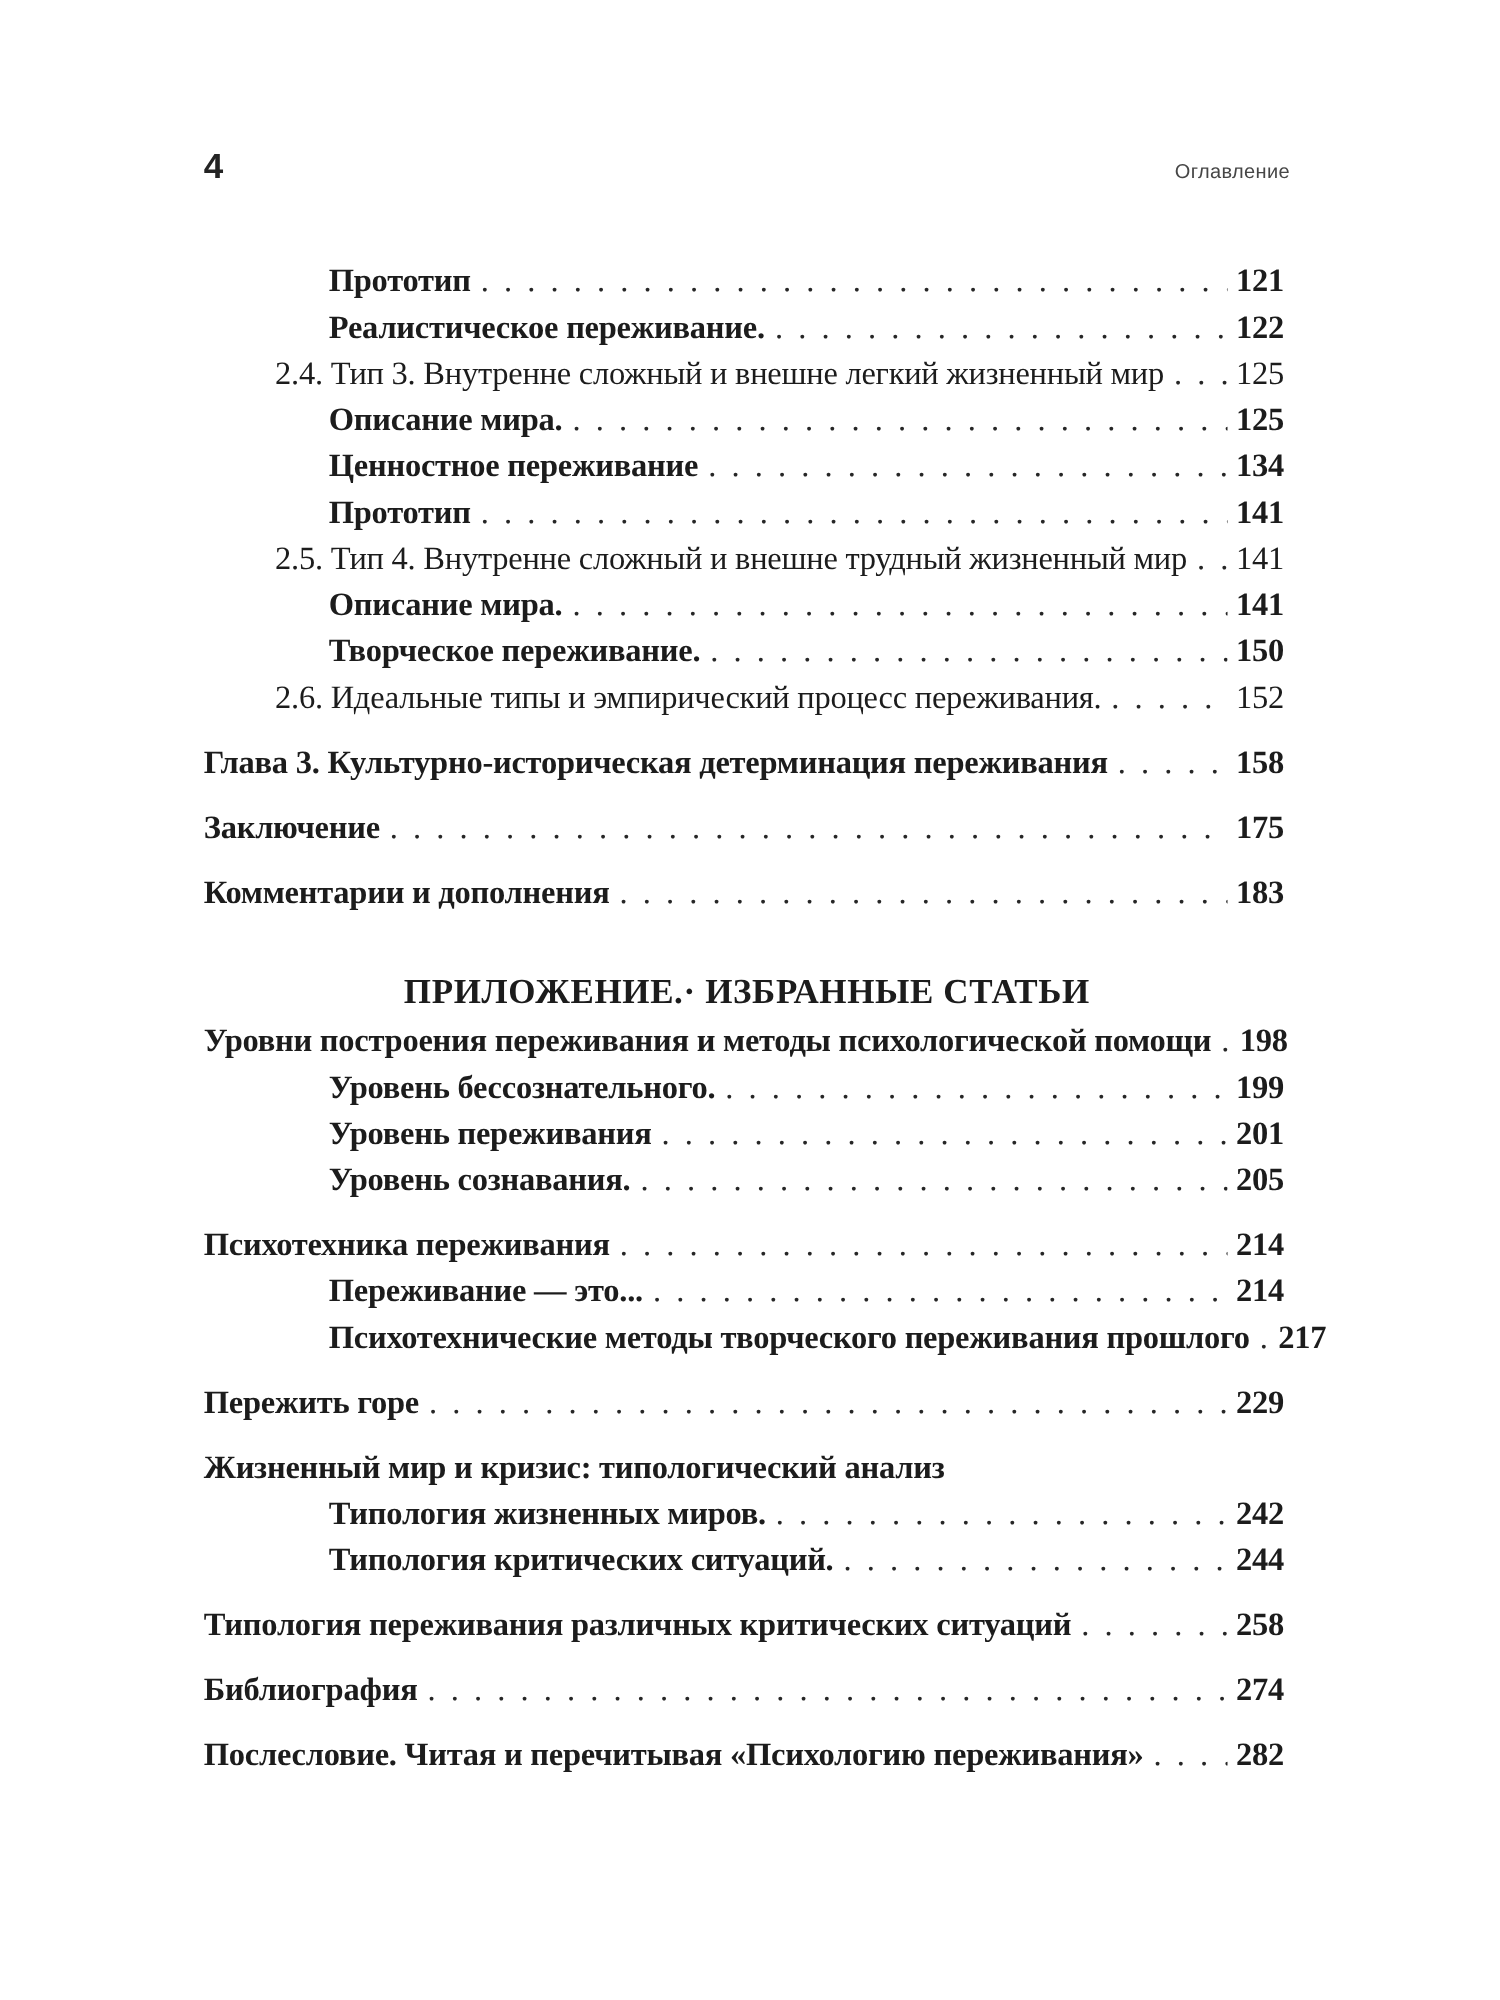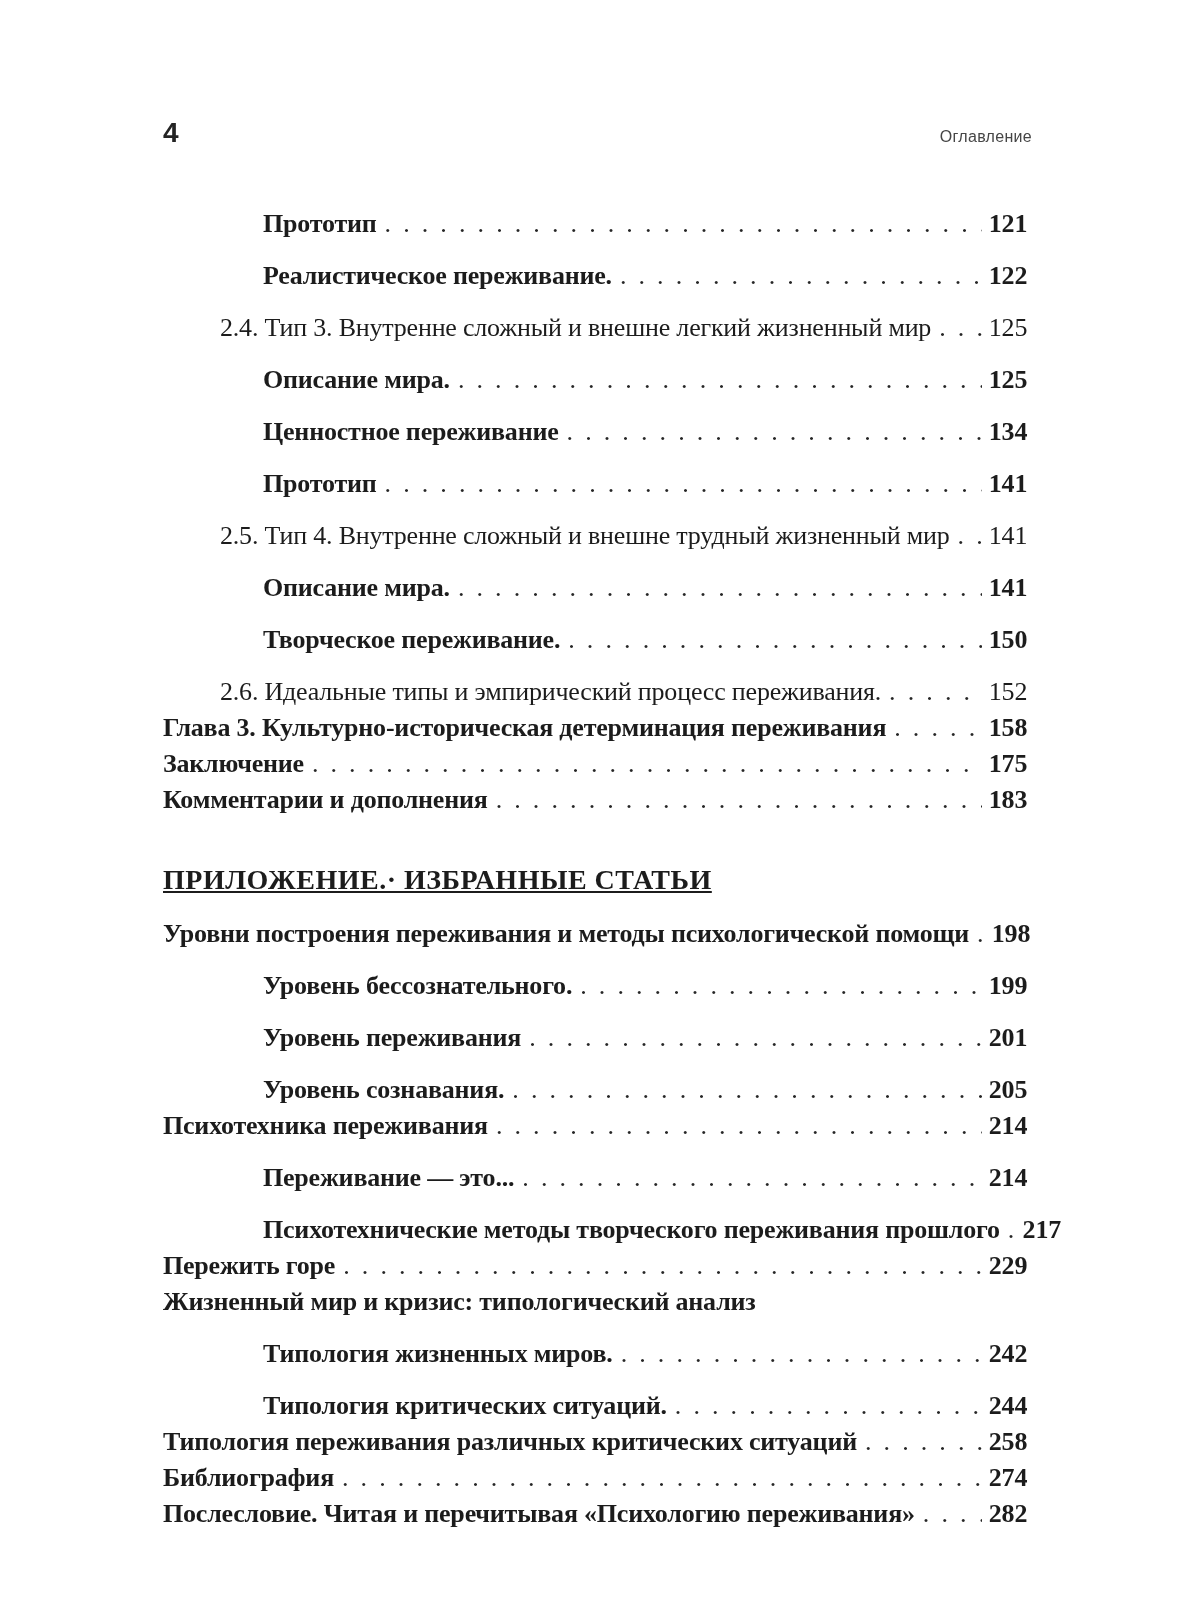--- a/index.html
+++ b/index.html
@@ -39,28 +39,28 @@
     color: #464646;
     letter-spacing: 0.3px;
   }
   .toc {
     margin-top: 58px;
     font-size: 26px;
     letter-spacing: -0.2px;
   }
   .row {
     line-height: 28px;
-    margin-top: 24px;
+    margin-top: 9px;
   }
   .toc > .row:first-child { margin-top: 0; }
   .flexline {
     display: flex;
     align-items: baseline;
   }
-  .row.spaced { margin-top: 8px; }
+  .row.spaced { margin-top: 24px; }
   .row.chapter { font-weight: 700; }
   .row.section { padding-left: 57px; }
   .row.sub { padding-left: 100px; font-weight: bold; }
   .row.multiline { display: block; }
   .wrap-line2 {
     margin-top: 4px;
     padding-left: 70px;
   }
   .label { white-space: nowrap; }
   .leader {
@@ -75,26 +75,26 @@
   }
   .leader::after {
     content: ". . . . . . . . . . . . . . . . . . . . . . . . . . . . . . . . . . . . . . . . . . . . . . . . . . . . . . . . . . . . . . . . . . . . . . . .";
   }
   .pg {
     min-width: 48px;
     text-align: center;
     white-space: nowrap;
   }
   .appendix-heading {
+    text-align: center;
     font-weight: 700;
     font-size: 28px;
     line-height: 32px;
     margin: 50px 0 6px 0;
     letter-spacing: 0.5px;
-    text-decoration: underline;
   }
 </style>
 </head>
 <body>
 
 <div class="page-wrap">
   <div class="header-row">
     <span class="folio">4</span>
     <span class="running">Оглавление</span>
   </div>

